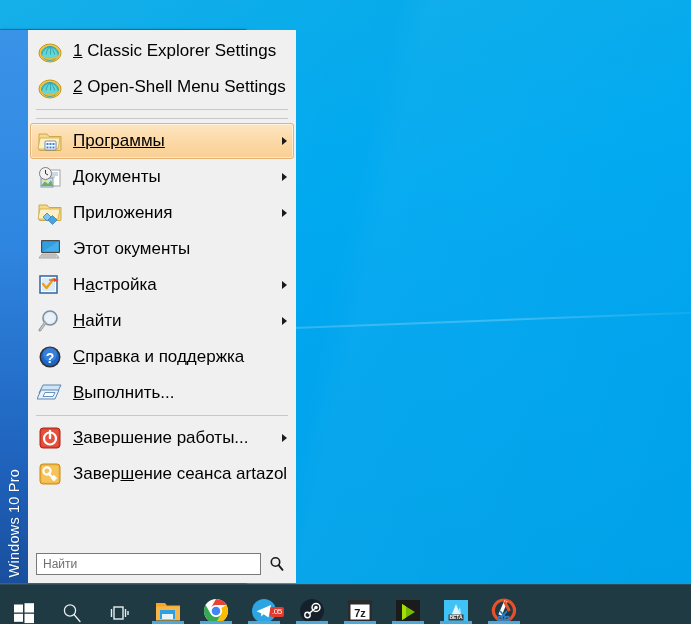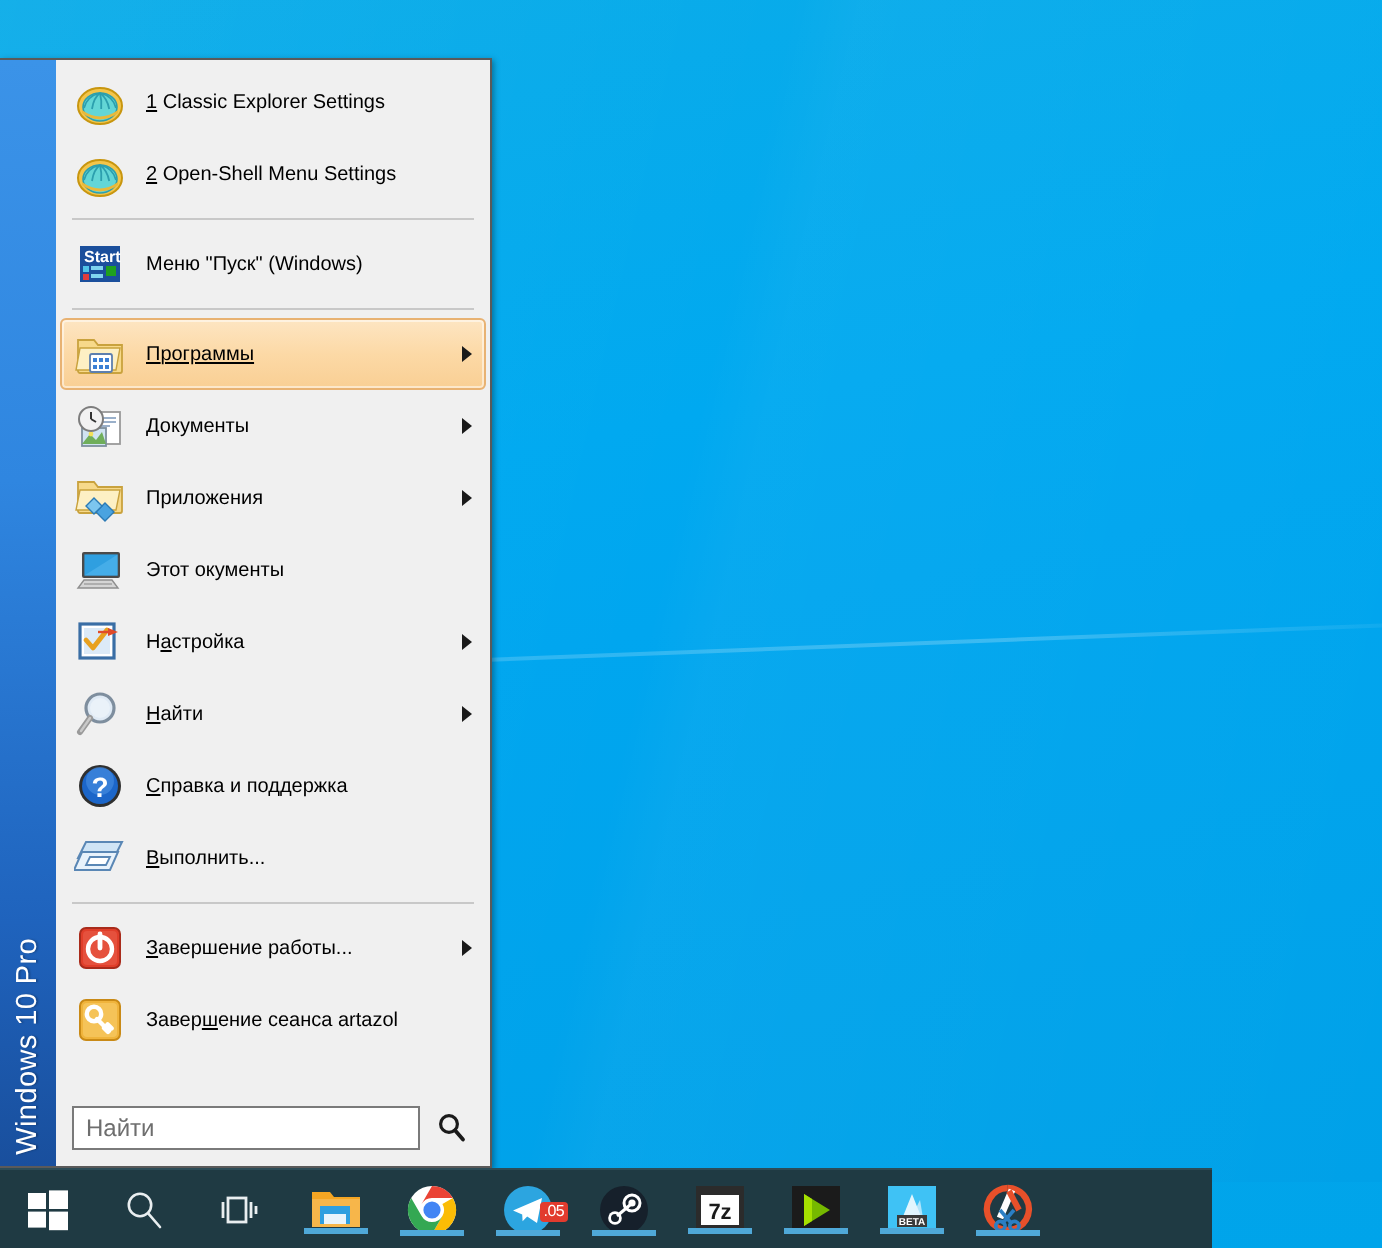--- a/index.html
+++ b/index.html
@@ -89,21 +89,21 @@
     text-decoration: underline;
   }
   .mi-icon {
     width: 26px; height: 26px;
     flex: 0 0 26px;
     margin-right: 10px;
     position: relative;
   }
   .mi-icon svg { display: block; width: 26px; height: 26px; }
   .mi-label {
-    font-size: 10px;
+    font-size: 17px;
     color: #000000;
     white-space: nowrap;
     line-height: 1.1;
   }
   .mi-label u { text-decoration: underline; }
   .mi-arrow {
     margin-left: auto;
     width: 0; height: 0;
     border-left: 5px solid #1a1a1a;
     border-top: 4px solid transparent;
@@ -140,24 +140,24 @@
     display: flex; align-items: center; justify-content: center;
     background: transparent;
     border: none;
     cursor: default;
   }
 
   
   #taskbar {
     position: absolute;
     left: 0; bottom: 0;
-    width: 606px; height: 40px;
+    width: 691px; height: 40px;
     background: #1f3a43;
     display: flex;
-    align-items: center;
+    align-items: flex-end;
     border-top: 1px solid #2c4c57;
   }
   .tb-btn {
     width: 48px;
     position: relative;
     display: flex;
     align-items: center;
     justify-content: center;
     cursor: default;
   }
@@ -223,34 +223,20 @@
           <path d="M13 8.5 C15 10 17 13 17.6 16.5" stroke="#2c9fae" stroke-width="0.9" fill="none"></path>
           <path d="M13 8.5 C17 9.5 20 12 21 16" stroke="#2c9fae" stroke-width="0.9" fill="none"></path>
           <path d="M4 17 Q13 23.5 22 17 L22 18.5 Q13 25 4 18.5 Z" fill="#e9b93a"></path>
         </svg>
       </span>
       <span class="mi-label"><u>2</u> Open-Shell Menu Settings</span>
     </div>
 
     <div class="separator"></div>
 
-    <div class="menu-item">
-      <span class="mi-icon">
-        <svg viewBox="0 0 26 26">
-          <rect x="3" y="4" width="20" height="18" fill="#1b4f9c"></rect>
-          <text x="5" y="12" font-family="Liberation Sans, sans-serif" font-size="8" font-weight="bold" fill="#ffffff">Start</text>
-          <rect x="4.5" y="14" width="3" height="3" fill="#4fc3e8"></rect>
-          <rect x="8.5" y="14" width="6" height="2" fill="#7fd4ef"></rect>
-          <rect x="16" y="14" width="5" height="5" fill="#1fa01f"></rect>
-          <rect x="4.5" y="18" width="3" height="3" fill="#e03c3c"></rect>
-          <rect x="8.5" y="18" width="6" height="2" fill="#7fd4ef"></rect>
-        </svg>
-      </span>
-      <span class="mi-label">Меню "Пуск" (Windows)</span>
-    </div>
 
     <div class="separator"></div>
 
     <div class="menu-item selected">
       <span class="mi-icon">
         <svg viewBox="0 0 26 26">
           <path d="M2 6 h8 l2 2.5 h12 v13 a1 1 0 0 1 -1 1 h-20 a1 1 0 0 1 -1 -1 z" fill="#f7d98a" stroke="#c9a23d" stroke-width="0.9"></path>
           <path d="M3 10 h20 l-2 11 h-20 z" fill="#fdf0c4" stroke="#c9a23d" stroke-width="0.7"></path>
           <rect x="8" y="13" width="11" height="9" rx="1" fill="#ffffff" stroke="#5d7fae" stroke-width="0.9"></rect>
           <rect x="9.5" y="15" width="2" height="2" fill="#3b7fd4"></rect>

